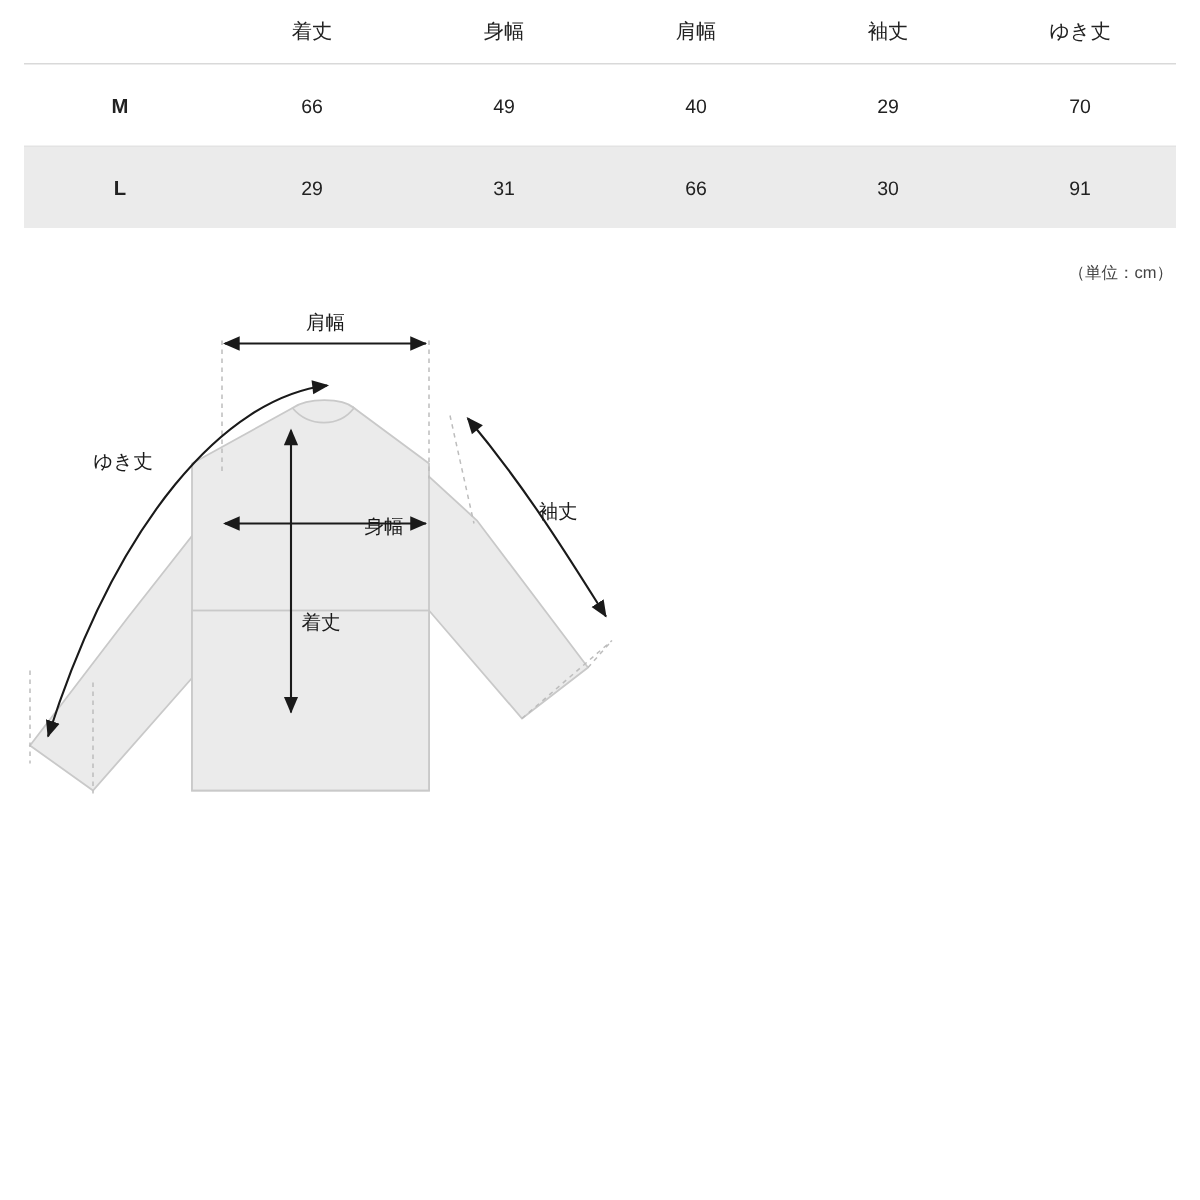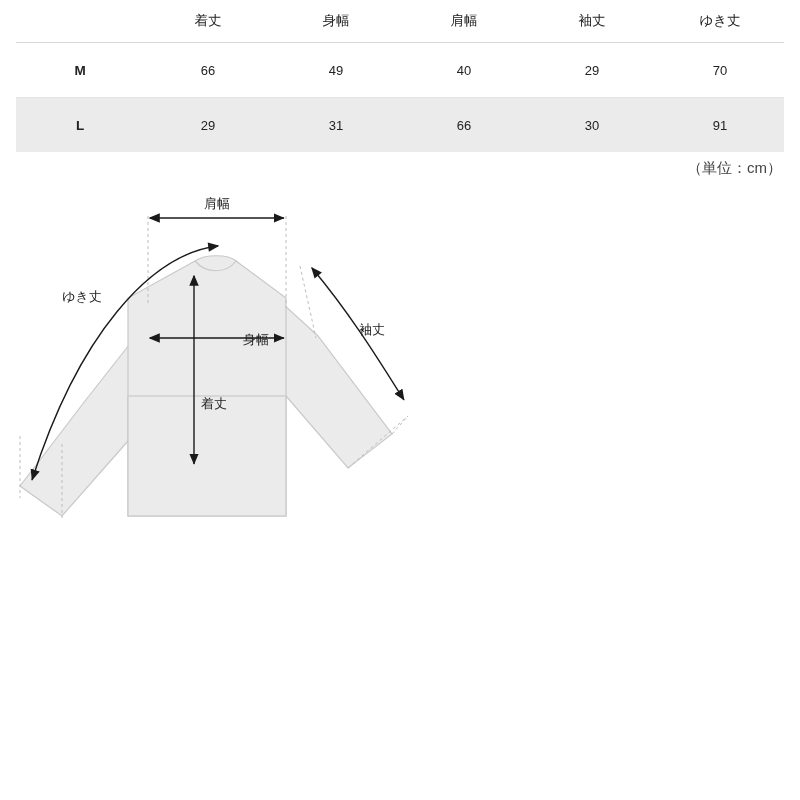--- a/index.html
+++ b/index.html
@@ -58,23 +58,23 @@
     font-weight: bold;
     font-size: 13.5px;
   }
   table.size-table tbody td.val {
     font-size: 13px;
   }
   .unit-note {
     width: 768px;
     margin: 0 auto;
     text-align: right;
-    font-size: 15px;
+    font-size: 11px;
     color: #444;
-    padding-top: 7px;
+    padding-top: 22px;
     box-sizing: border-box;
     padding-right: 2px;
   }
 
   
   .diagram-wrap {
     position: relative;
     width: 800px;
     height: 520px;
     margin-top: 8px;

